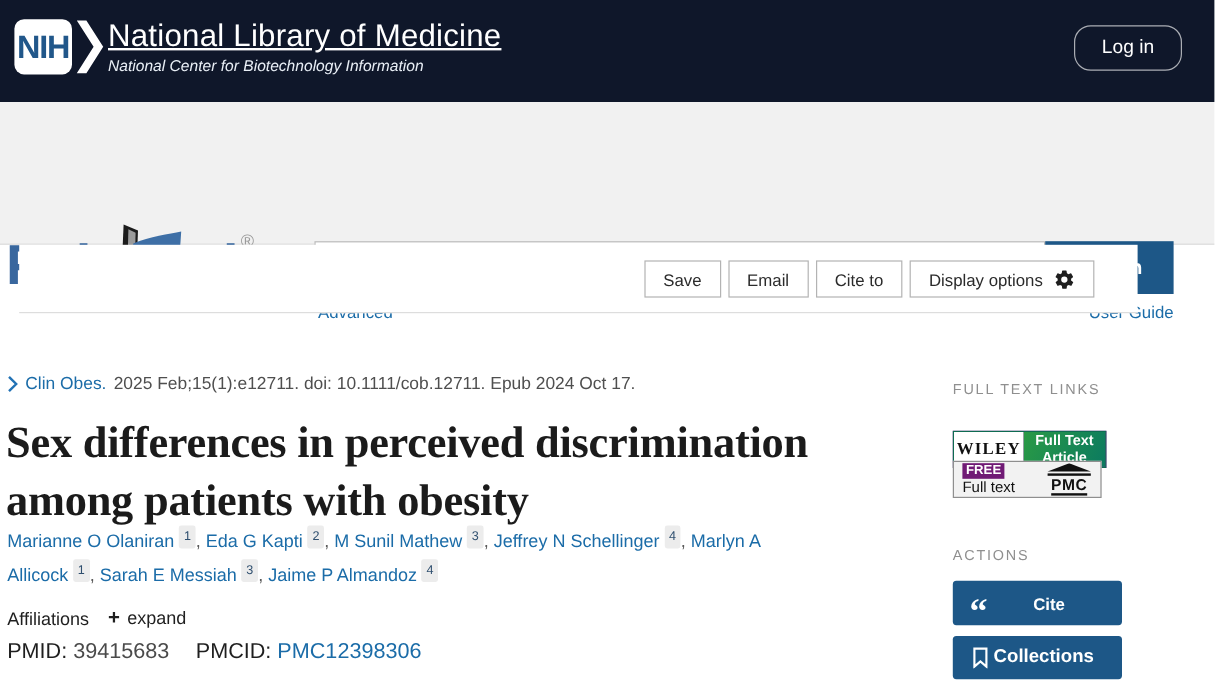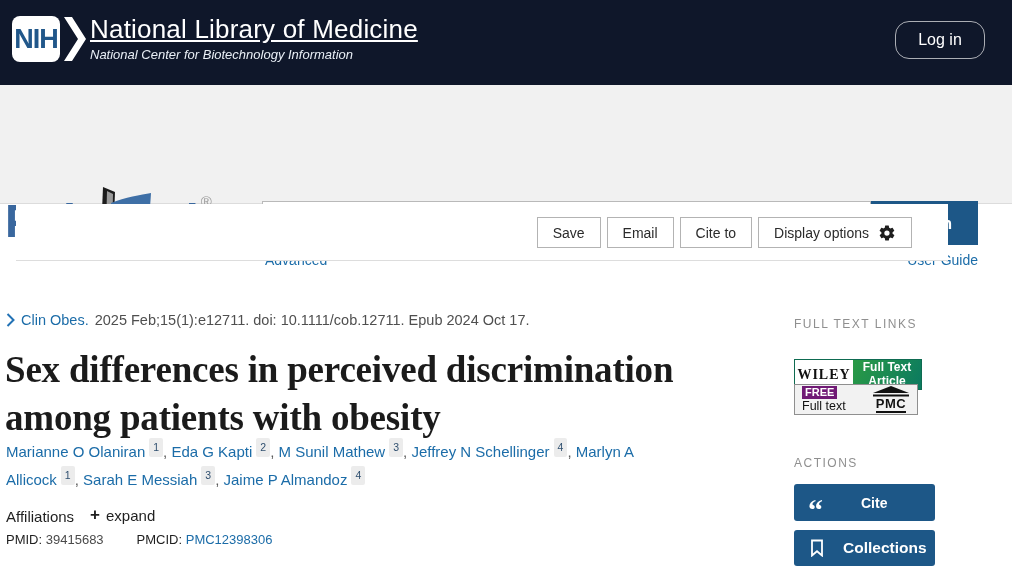--- a/index.html
+++ b/index.html
@@ -36,41 +36,41 @@
   
   .citation { position:absolute; left:6px; top:312px; font-size:14.5px; color:#4f4f4f; display:flex; align-items:center; gap:6px; }
   .journal-link { color:#1b6ca8; cursor:pointer; text-decoration:none; }
   .article-title { position:absolute; left:5px; top:346px; width:710px; font-family:"Liberation Serif", serif; font-weight:bold; font-size:37px; line-height:1.3; color:#1b1b1b; letter-spacing:-0.2px; }
   .authors { position:absolute; left:6px; top:438px; width:645px; font-size:15px; line-height:1.85; color:#5a5a5a; }
   .author-link { color:#1b6ca8; cursor:pointer; text-decoration:none; }
   .aff-sup { display:inline-block; font-size:10.5px; background:#ececec; color:#2f4f6f; padding:0px 4px; border-radius:2px; margin-left:4px; transform:translateY(-6px); }
   .affiliations-row { position:absolute; left:6px; top:505px; font-size:15px; color:#1f1f1f; display:flex; align-items:flex-end; }
   .expand-toggle { display:flex; align-items:center; margin-left:16px; cursor:pointer; color:#1f1f1f; }
   .plus-icon { font-size:17px; font-weight:bold; margin-right:6px; }
-  .ids-row { position:absolute; left:6px; top:532px; font-size:13px; color:#1f1f1f; display:flex; gap:33px; }
+  .ids-row { position:absolute; left:6px; top:532px; font-size:18px; color:#1f1f1f; display:flex; gap:22px; }
   .id-value { color:#4a4a4a; }
   .id-link { color:#1b6ca8; cursor:pointer; text-decoration:none; }
 
   
   .side-label { position:absolute; left:794px; font-size:12px; color:#8f8f8f; letter-spacing:1.5px; }
   .wiley-btn { position:absolute; left:794px; top:359px; width:128px; height:31px; display:flex; border:1px solid #0e6b51; cursor:pointer; background:#a21caf; }
   .wiley-left { width:58px; background:#fff; display:flex; align-items:center; justify-content:center; font-family:"Liberation Serif",serif; font-size:14px; font-weight:600; letter-spacing:1px; color:#111; }
   .wiley-right { flex:1; background:linear-gradient(115deg,#2a9a45,#0b7a60); color:#fff; font-size:12px; font-weight:bold; line-height:1.15; display:flex; flex-direction:column; align-items:center; justify-content:center; }
   .pmc-btn { position:absolute; left:794px; top:384px; width:124px; height:31px; background:#f2f2f2; border:1px solid #8f8f8f; display:flex; align-items:center; cursor:pointer; }
   .pmc-left { display:flex; flex-direction:column; align-items:flex-start; padding-left:7px; }
   .free-badge { background:#701a75; color:#fff; font-size:11px; font-weight:bold; padding:0px 3px; line-height:13px; }
   .pmc-fulltext { font-size:12.5px; color:#111; line-height:14px; }
   .pmc-logo { margin-left:auto; margin-right:6px; display:flex; flex-direction:column; align-items:center; }
   .pmc-word { font-size:13px; font-weight:bold; color:#111; border-bottom:2px solid #111; line-height:14px; letter-spacing:0.5px;text-align:center; }
   .action-btn { position:absolute; left:794px; width:141px; background:#1d5787; border:none; border-radius:3px; color:#fff; display:flex; align-items:center; cursor:pointer; font-family:"Liberation Sans",sans-serif; }
   .cite-btn { top:484px; height:37px; }
   .coll-btn { top:530px; height:36px; }
   .quote-glyph { font-size:30px; font-weight:bold; line-height:10px; margin:14px 0 0 14px; font-family:"Liberation Serif",serif; }
   .cite-text { font-size:14px; font-weight:bold; margin-left:38px; }
-  .coll-inner { display:flex; align-items:center; margin-left:16px; gap:19px; }
+  .coll-inner { display:flex; align-items:center; margin-left:16px; gap:4px; }
   .coll-text { font-size:15.5px; font-weight:bold; }
 
   .scroll-strip { position:absolute; right:0; top:0; width:8px; height:574px; background:#fff; z-index:40; }
 </style>
 </head>
 <body>
 
 <div class="page">
 
   <div class="nih-header">

